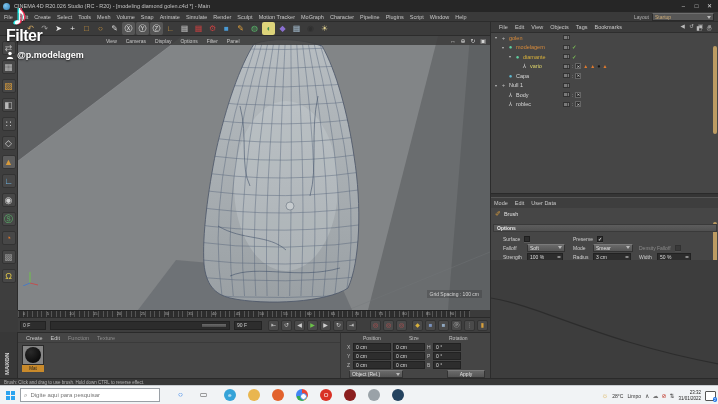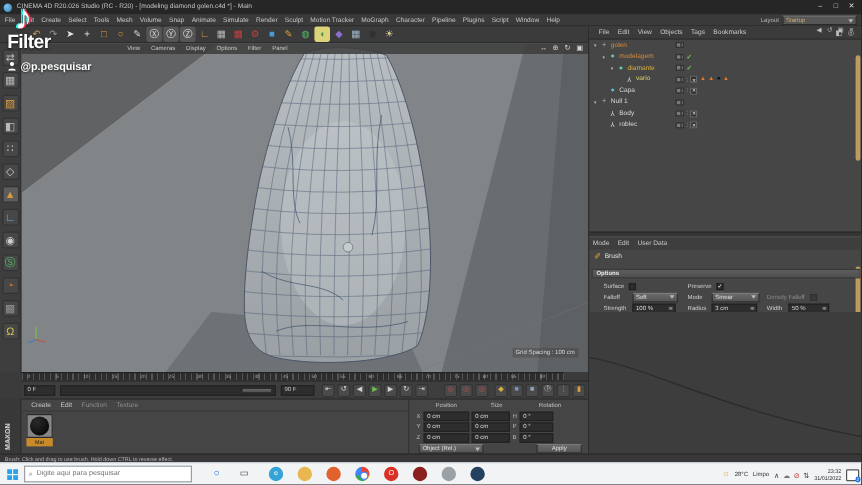--- a/index.html
+++ b/index.html
@@ -629,17 +629,17 @@
   </div>
 
   <div id="tiktok">
     <div id="tt-note">♪</div>
     <div id="tt-logo">Filter</div>
     <div id="tt-user">
       <svg id="tt-person" viewBox="0 0 10 10">
         <circle cx="5" cy="3" r="2.2" fill="#fff"></circle>
           <path d="M1,10 C1,6.8 9,6.8 9,10 Z" fill="#fff"></path>
       </svg>
-      <span>@p.pesquisar</span>
+      <span>@p.modelagem</span>
     </div>
   </div>
 
 </div>
 
 </body></html>

